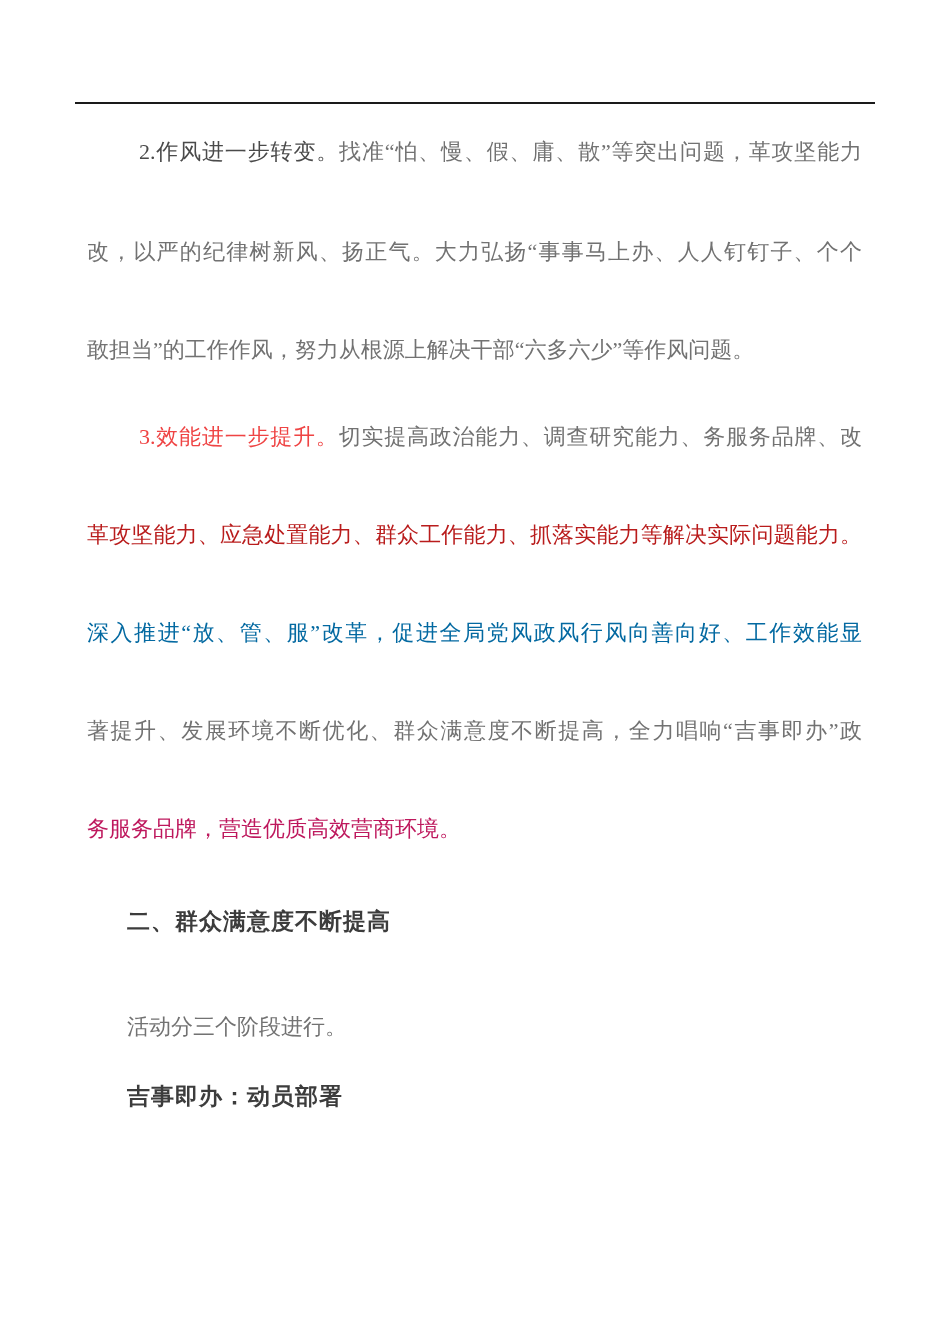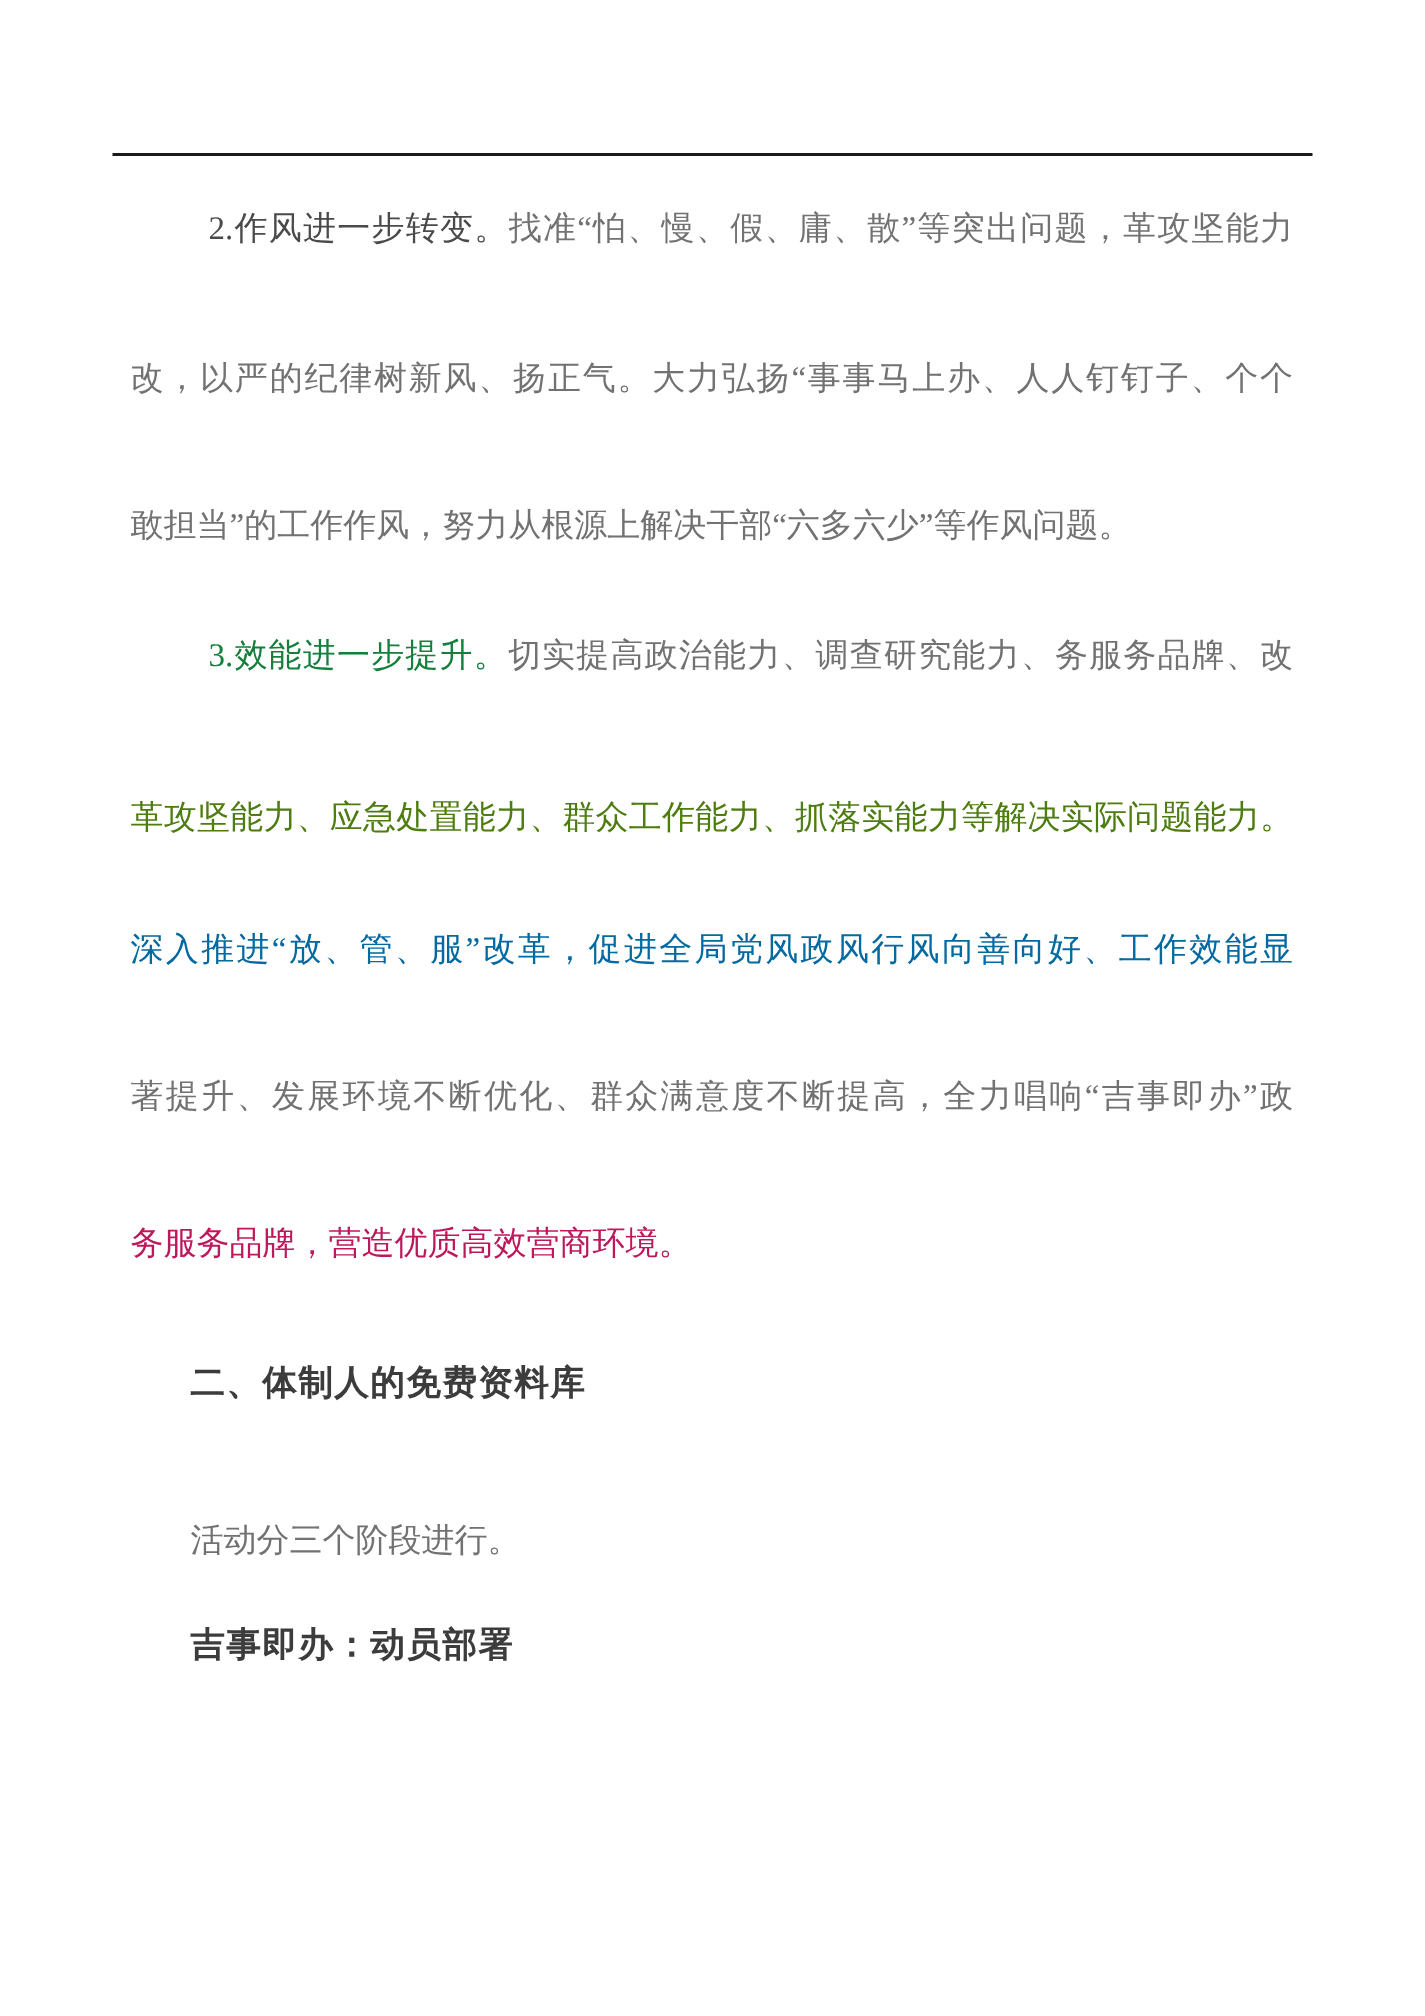--- a/index.html
+++ b/index.html
@@ -74,30 +74,30 @@
   <div class="rule"></div>
 
   <div class="doc">
 
     <div class="line fill indent" style="top:103px; color:#727272"><span class="lead" style="color:#4a4a4a">2.作风进一步转变。</span><span>找准“怕、慢、假、庸、散”等突出问题，革攻坚能力</span></div>
 
     <div class="line fill" style="top:203px; color:#727272"><span>改，以严的纪律树新风、扬正气。大力弘扬“事事马上办、人人钉钉子、个个</span></div>
 
     <div class="line" style="top:301px; color:#727272"><span>敢担当”的工作作风，努力从根源上解决干部“六多六少”等作风问题。</span></div>
 
-    <div class="line fill indent" style="top:388px; color:#727272"><span class="lead" style="color:#15803d">3.效能进一步提升。</span><span>切实提高政治能力、调查研究能力、务服务品牌、改</span></div>
+    <div class="line fill indent" style="top:388px; color:#727272"><span class="lead" style="color:#ef4444">3.效能进一步提升。</span><span>切实提高政治能力、调查研究能力、务服务品牌、改</span></div>
 
-    <div class="line fill" style="top:496px; color:#4d7c0f"><span>革攻坚能力、应急处置能力、群众工作能力、抓落实能力等解决实际问题能力。</span></div>
+    <div class="line fill" style="top:486px; color:#b91c1c"><span>革攻坚能力、应急处置能力、群众工作能力、抓落实能力等解决实际问题能力。</span></div>
 
     <div class="line fill" style="top:584px; color:#0369a1"><span>深入推进“放、管、服”改革，促进全局党风政风行风向善向好、工作效能显</span></div>
 
     <div class="line fill" style="top:682px; color:#727272"><span>著提升、发展环境不断优化、群众满意度不断提高，全力唱响“吉事即办”政</span></div>
 
     <div class="line" style="top:780px; color:#be185d"><span>务服务品牌，营造优质高效营商环境。</span></div>
 
-    <div class="line heading indent" style="top:873px; color:#3c3c3c"><span>二、体制人的免费资料库</span></div>
+    <div class="line heading indent" style="top:873px; color:#3c3c3c"><span>二、群众满意度不断提高</span></div>
 
     <div class="line indent" style="top:978px; color:#727272"><span>活动分三个阶段进行。</span></div>
 
     <div class="line heading indent" style="top:1048px; color:#3c3c3c"><span>吉事即办：动员部署</span></div>
 
   </div>
 </div>
 
 </body></html>

